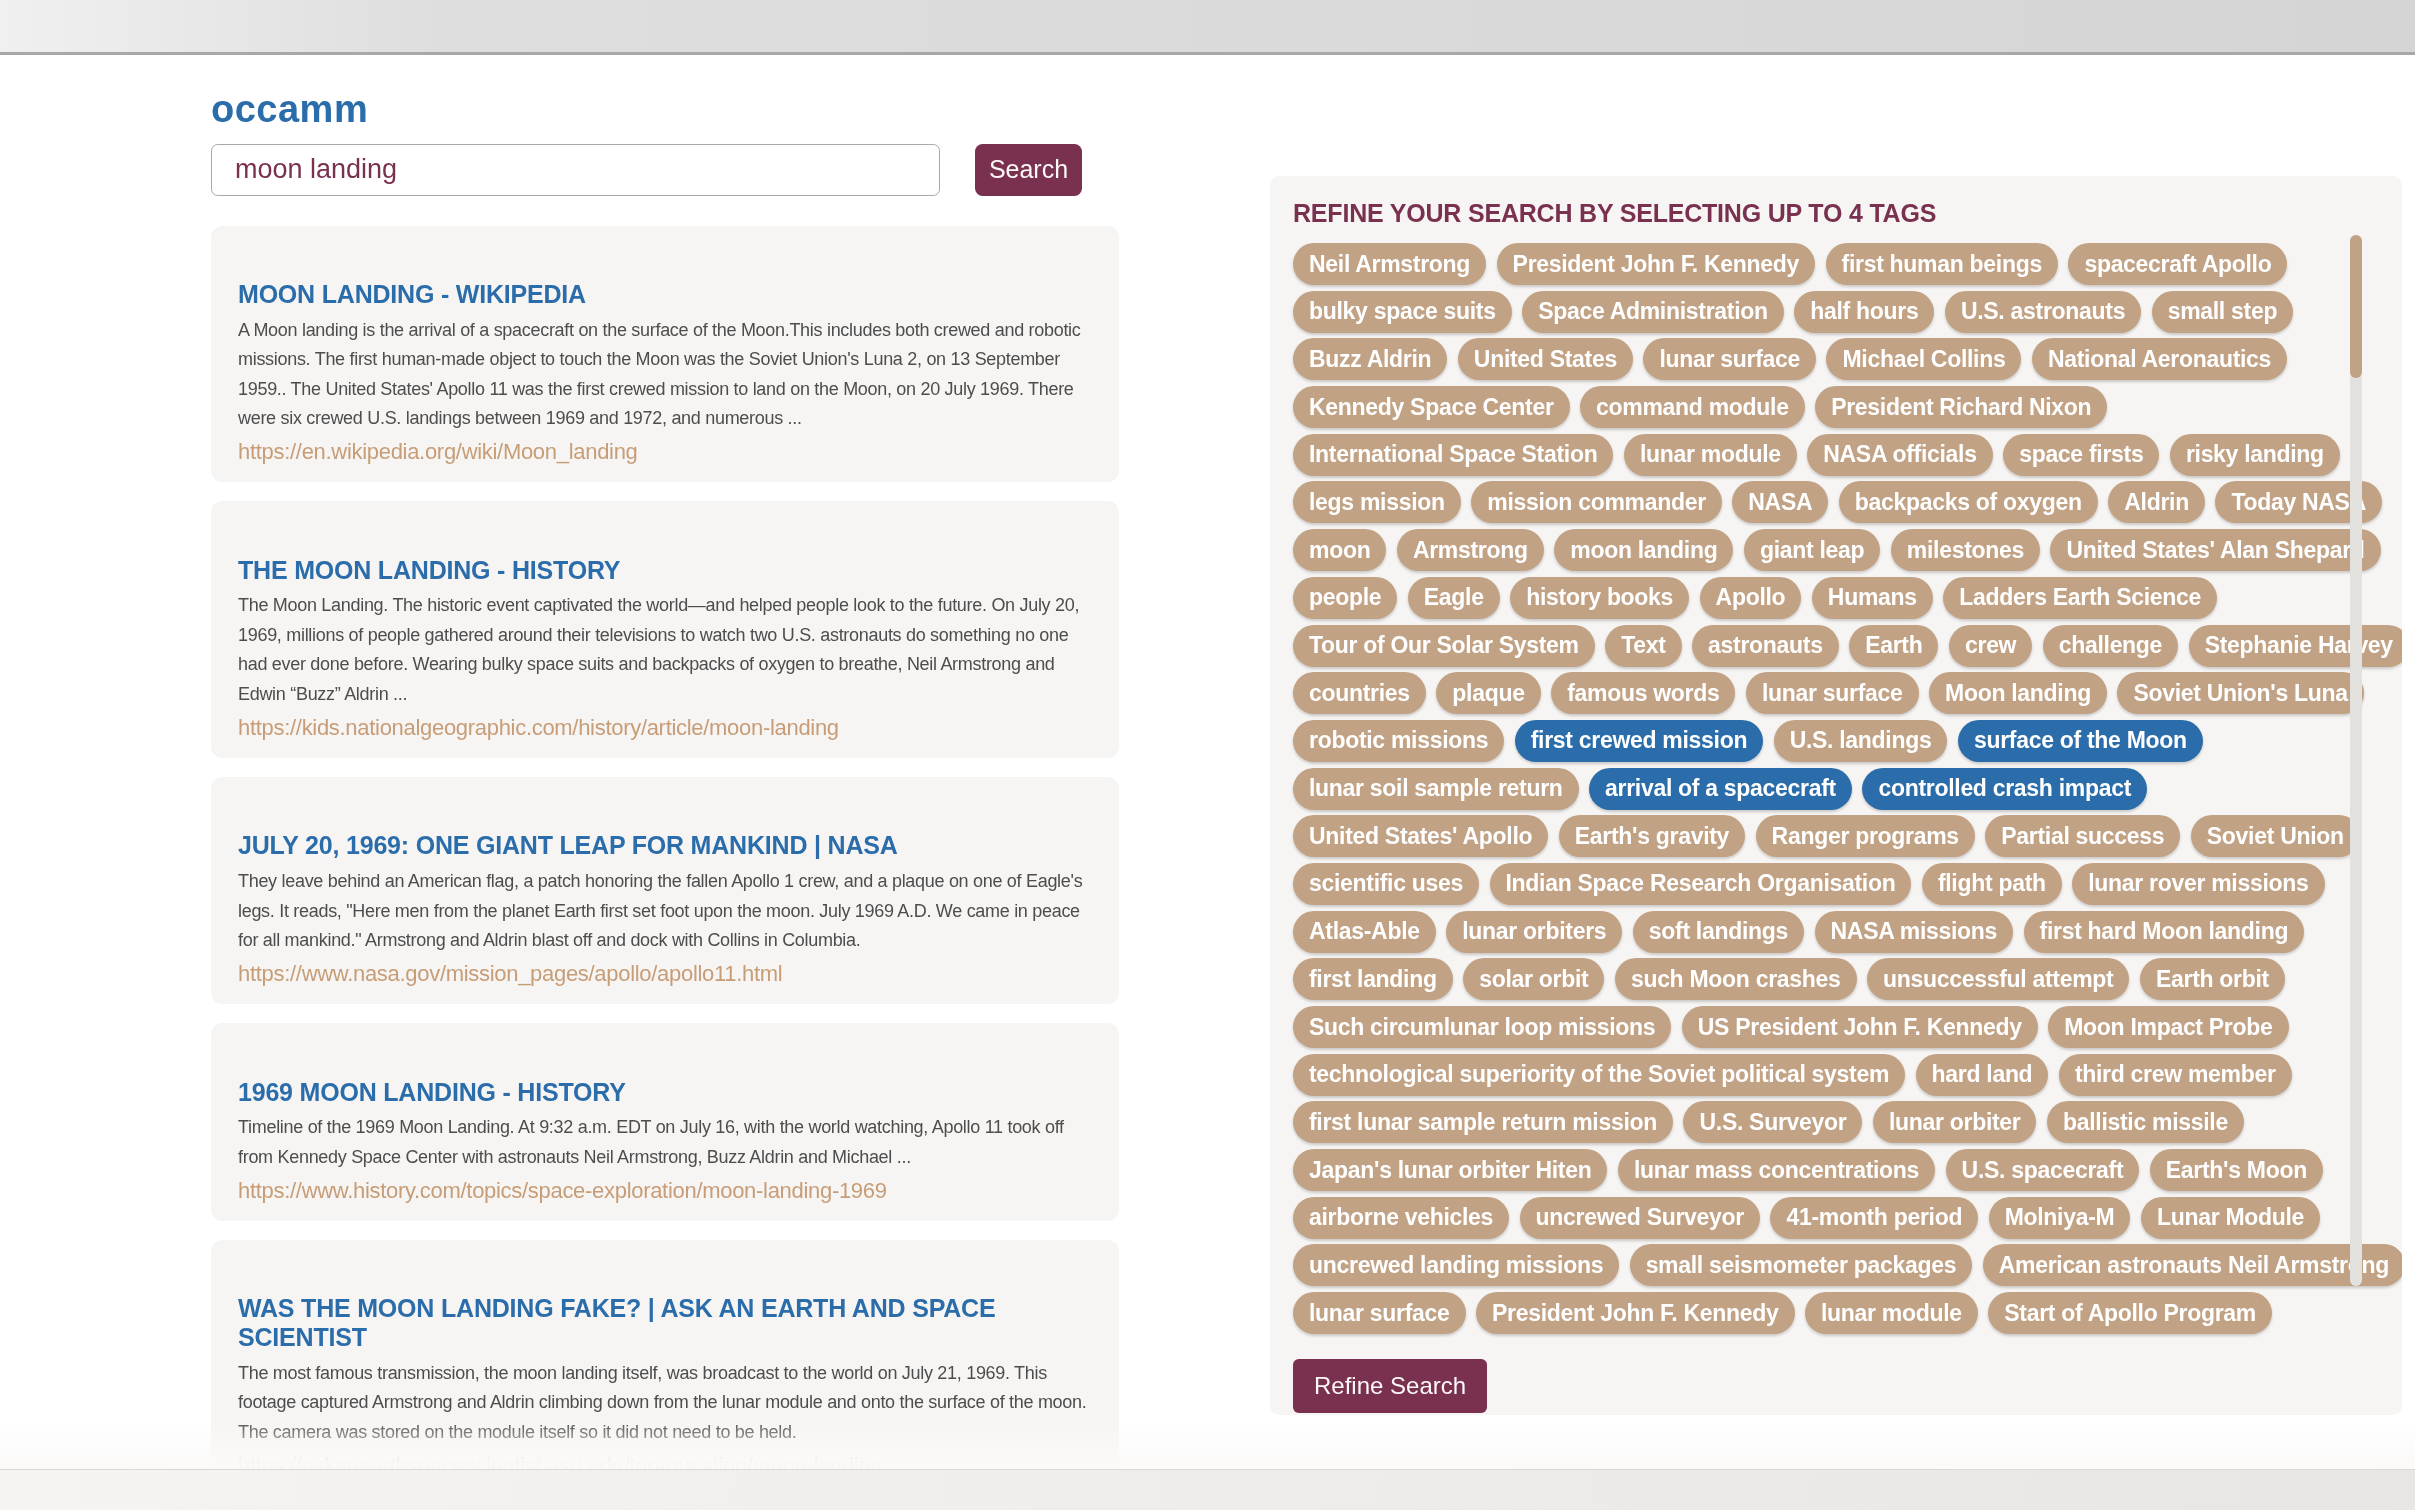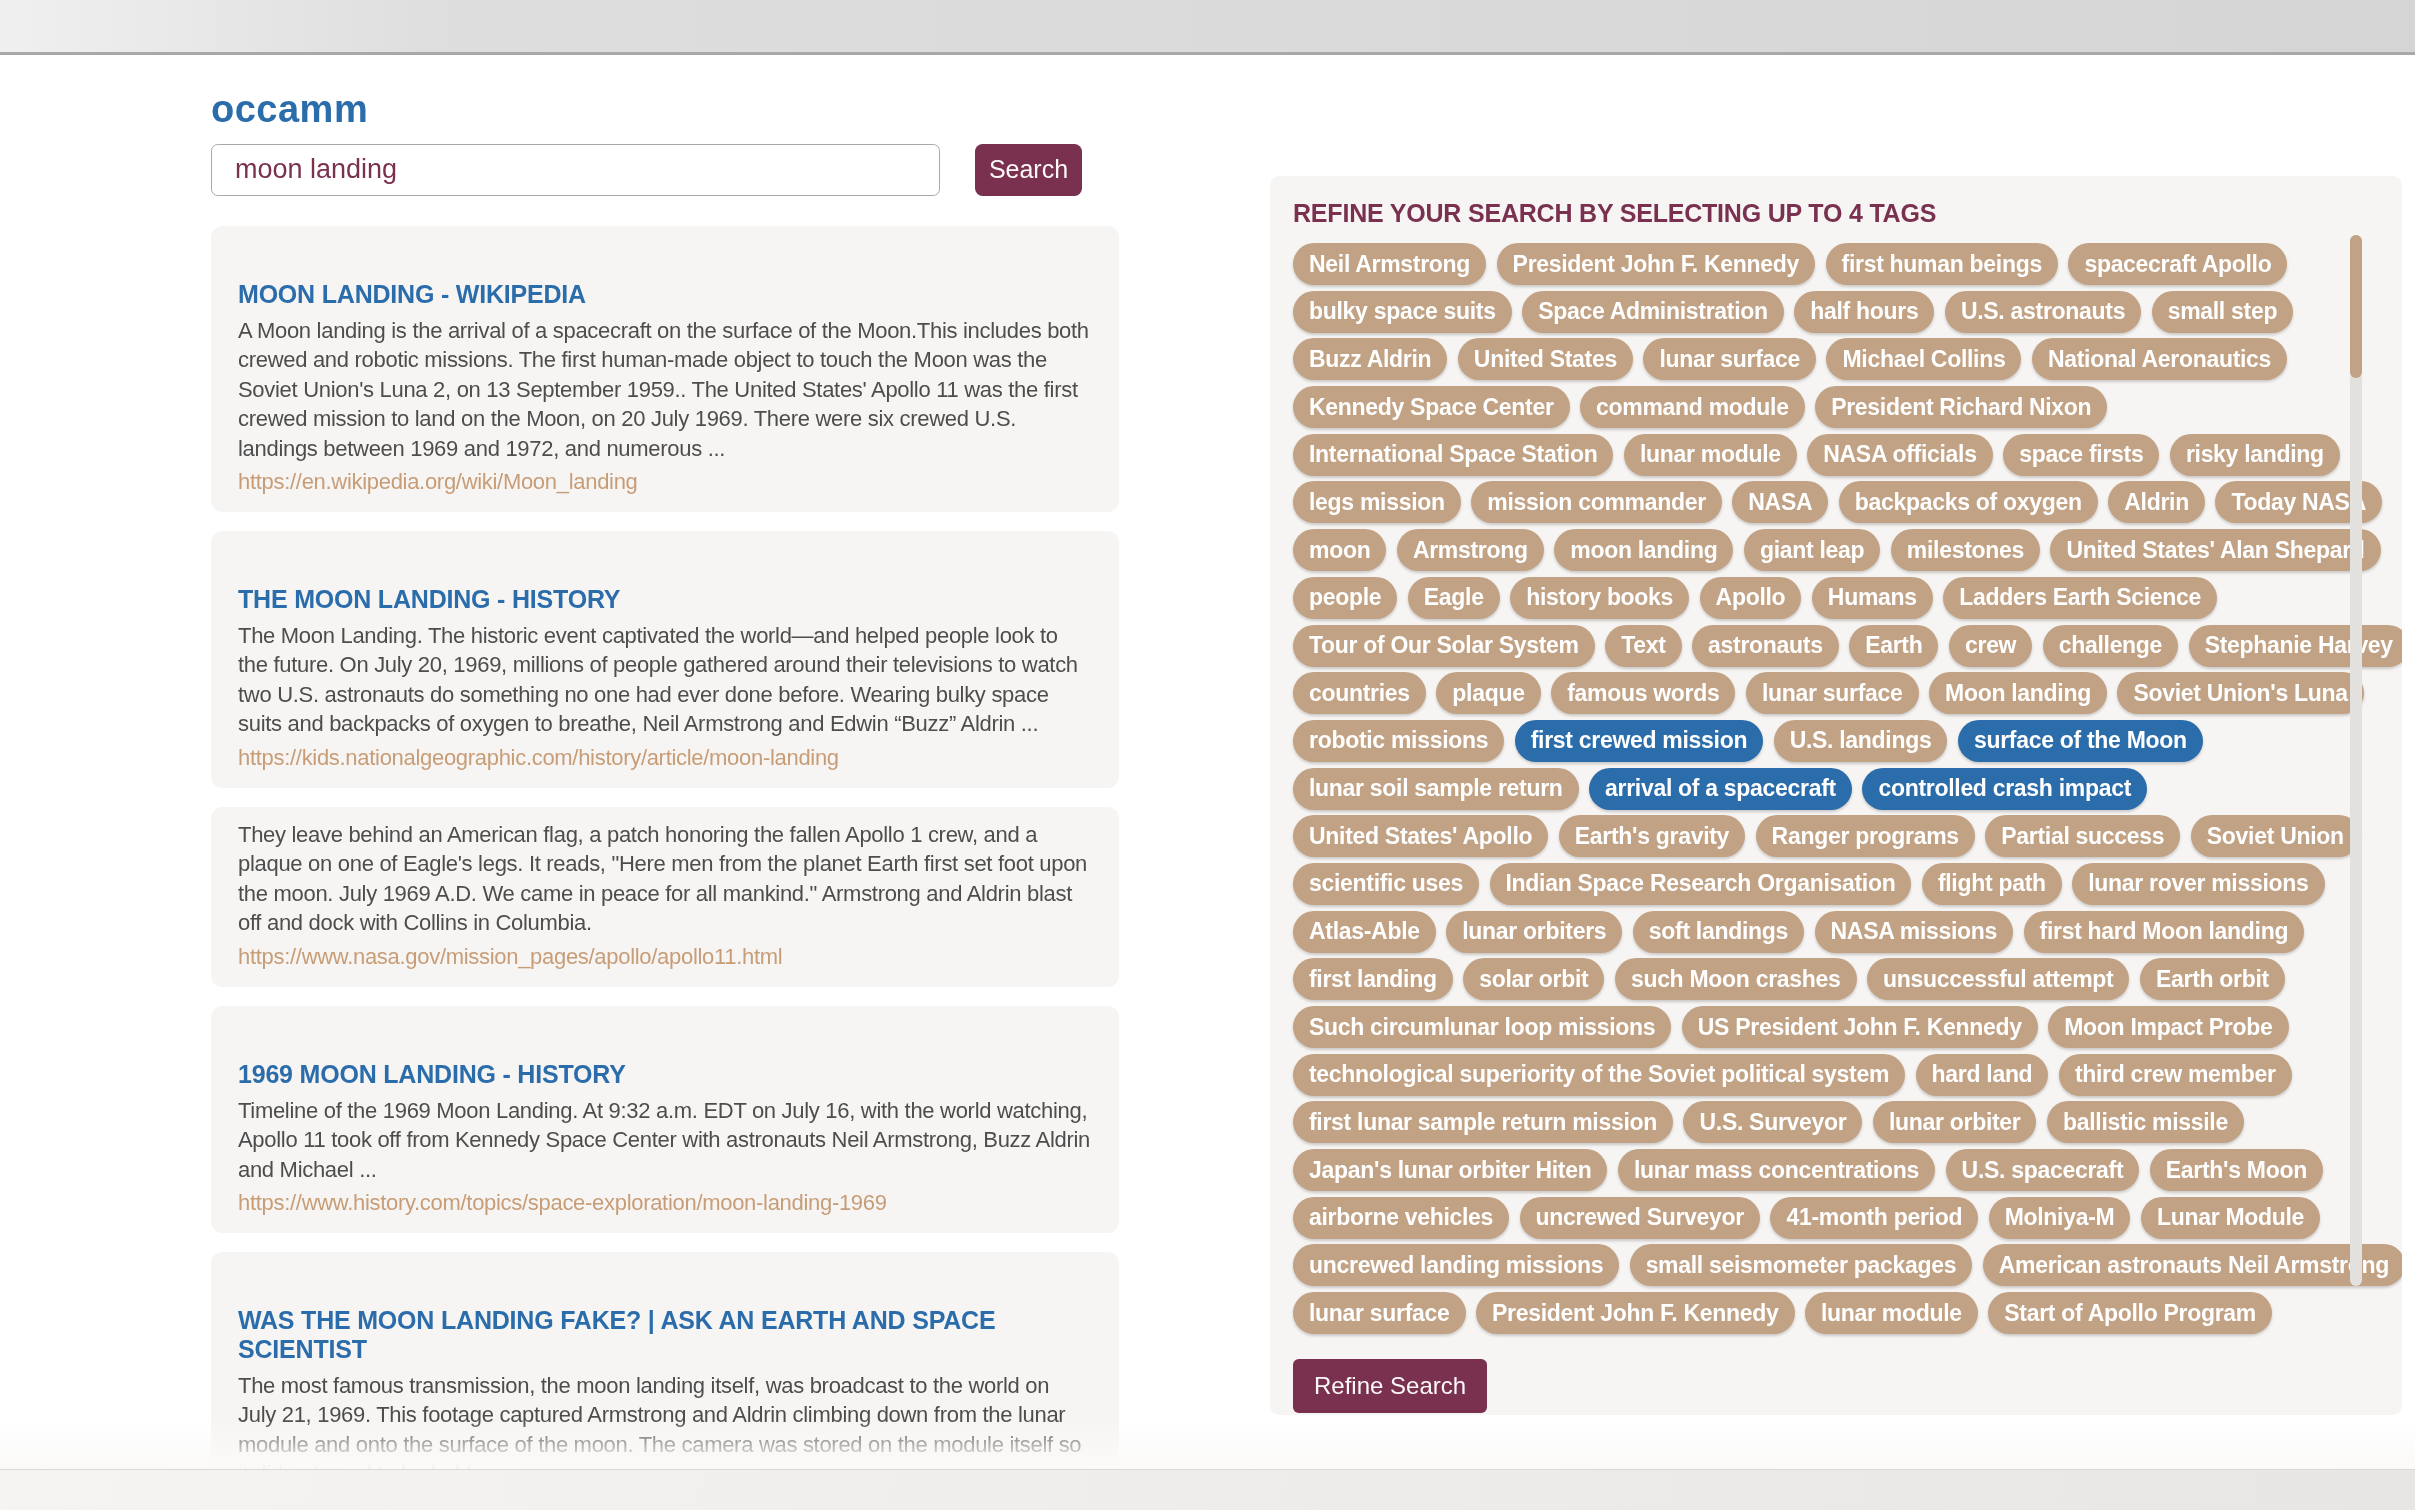--- a/index.html
+++ b/index.html
@@ -19,21 +19,21 @@
   .search-input { width:729px; height:52px; border:1px solid #a9a9a9; border-radius:6.7px;
                   background:#fff; font-family:inherit; font-size:27px; color:#7a3150;
                   padding:0 23px; outline:none; }
   .search-btn { margin-left:35px; width:107px; height:52px; background:#7a3150; color:#fdf8f8;
                 border:none; border-radius:7.6px; font-family:inherit; font-size:25px; cursor:pointer; }
 
   .results { margin-top:30px; }
   .result-card { background:#f7f5f3; border-radius:11.4px; padding:13.3px 27px 17px 27px; margin-bottom:19px; }
   .result-title { display:block; font-size:25px; font-weight:bold; color:#2b6dab;
                   letter-spacing:-0.2px; text-decoration:none; margin-bottom:6.7px; cursor:pointer;margin-top:41px; }
-  .result-snippet { font-size:22px; line-height:29.5px; color:#4d4d4d; letter-spacing:-0.3px; }
+  .result-snippet { font-size:18px; line-height:29.5px; color:#4d4d4d; letter-spacing:-0.3px; }
   .result-url { display:block; margin-top:5.7px; font-size:22px; color:#c79d77;
                 letter-spacing:-0.3px; text-decoration:none; cursor:pointer; }
 
   
   .refine-panel { position:absolute; left:1270px; top:176px; width:1132px; height:1239px;
                   background:#f7f5f3; border-radius:9.5px; padding:23px 23px 0 23px; overflow:hidden; }
   .refine-heading { font-size:25px; font-weight:bold; color:#7a3150; letter-spacing:-0.2px; margin-bottom:15px; }
   .tag-rows { }
   .tag-row { display:flex; flex-wrap:nowrap; gap:10.5px; margin-bottom:5.7px; }
   .tag { display:inline-block; background:#c2a284; color:#ffffff; font-weight:bold;
@@ -74,20 +74,21 @@
     <a class="result-url">https://en.wikipedia.org/wiki/Moon_landing</a>
   </article>
 
   <article class="result-card">
     <a class="result-title">THE MOON LANDING - HISTORY</a>
     <p class="result-snippet">The Moon Landing. The historic event captivated the world—and helped people look to the future. On July 20, 1969, millions of people gathered around their televisions to watch two U.S. astronauts do something no one had ever done before. Wearing bulky space suits and backpacks of oxygen to breathe, Neil Armstrong and Edwin “Buzz” Aldrin ...</p>
     <a class="result-url">https://kids.nationalgeographic.com/history/article/moon-landing</a>
   </article>
 
   <article class="result-card">
+    <a class="result-title">JULY 20, 1969: ONE GIANT LEAP FOR MANKIND | NASA</a>
     <p class="result-snippet">They leave behind an American flag, a patch honoring the fallen Apollo 1 crew, and a plaque on one of Eagle's legs. It reads, "Here men from the planet Earth first set foot upon the moon. July 1969 A.D. We came in peace for all mankind." Armstrong and Aldrin blast off and dock with Collins in Columbia.</p>
     <a class="result-url">https://www.nasa.gov/mission_pages/apollo/apollo11.html</a>
   </article>
 
   <article class="result-card">
     <a class="result-title">1969 MOON LANDING - HISTORY</a>
     <p class="result-snippet">Timeline of the 1969 Moon Landing. At 9:32 a.m. EDT on July 16, with the world watching, Apollo 11 took off from Kennedy Space Center with astronauts Neil Armstrong, Buzz Aldrin and Michael ...</p>
     <a class="result-url">https://www.history.com/topics/space-exploration/moon-landing-1969</a>
   </article>
 

